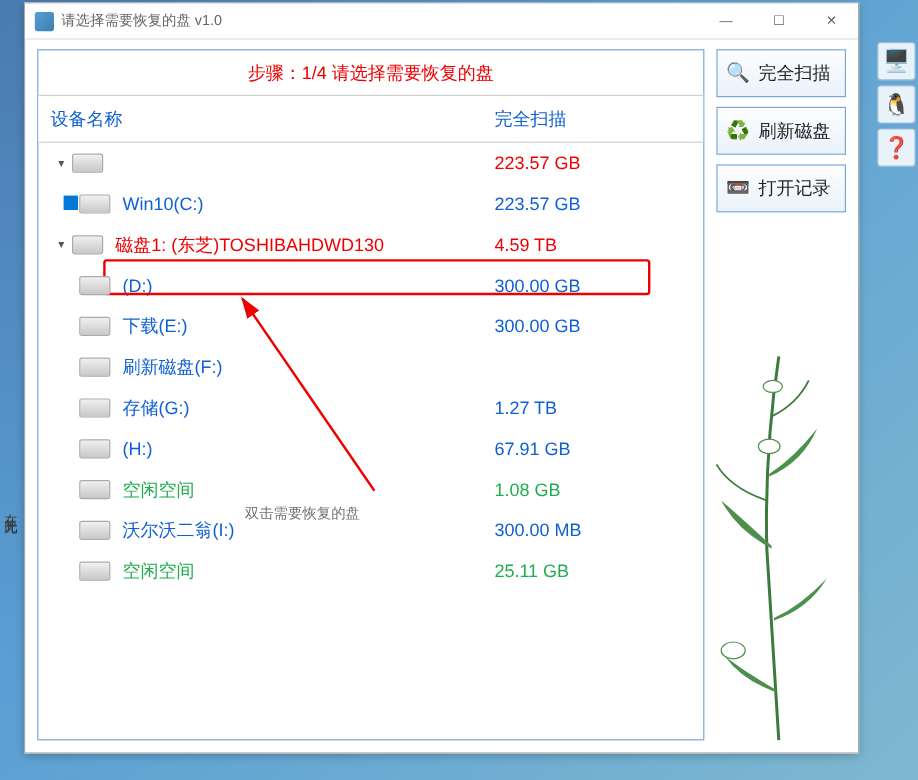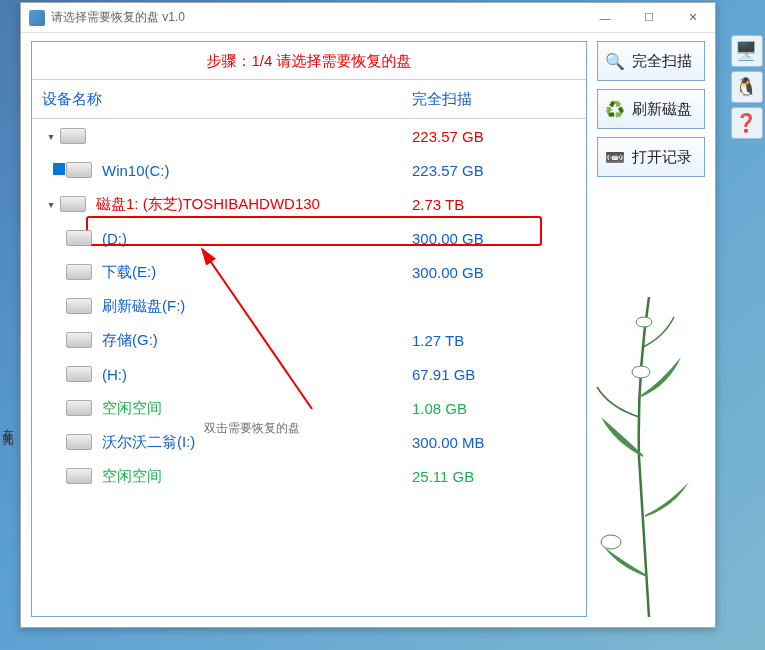--- a/index.html
+++ b/index.html
@@ -97,21 +97,21 @@
             </div>
             <div class="row-size part-blue">223.57 GB</div>
           </div>
           <div class="row">
             <div class="row-label">
               <span class="indent0"></span>
               <span class="chevron">▾</span>
               <span class="drive-icon"></span>
               <span class="disk-red">磁盘1: (东芝)TOSHIBAHDWD130</span>
             </div>
-            <div class="row-size disk-red">2.73 TB</div>
+            <div class="row-size disk-red">4.59 TB</div>
           </div>
           <div class="row">
             <div class="row-label">
               <span class="indent1"></span>
               <span class="drive-icon"></span>
               <span class="part-blue">(D:)</span>
             </div>
             <div class="row-size part-blue">300.00 GB</div>
           </div>
           <div class="row">

